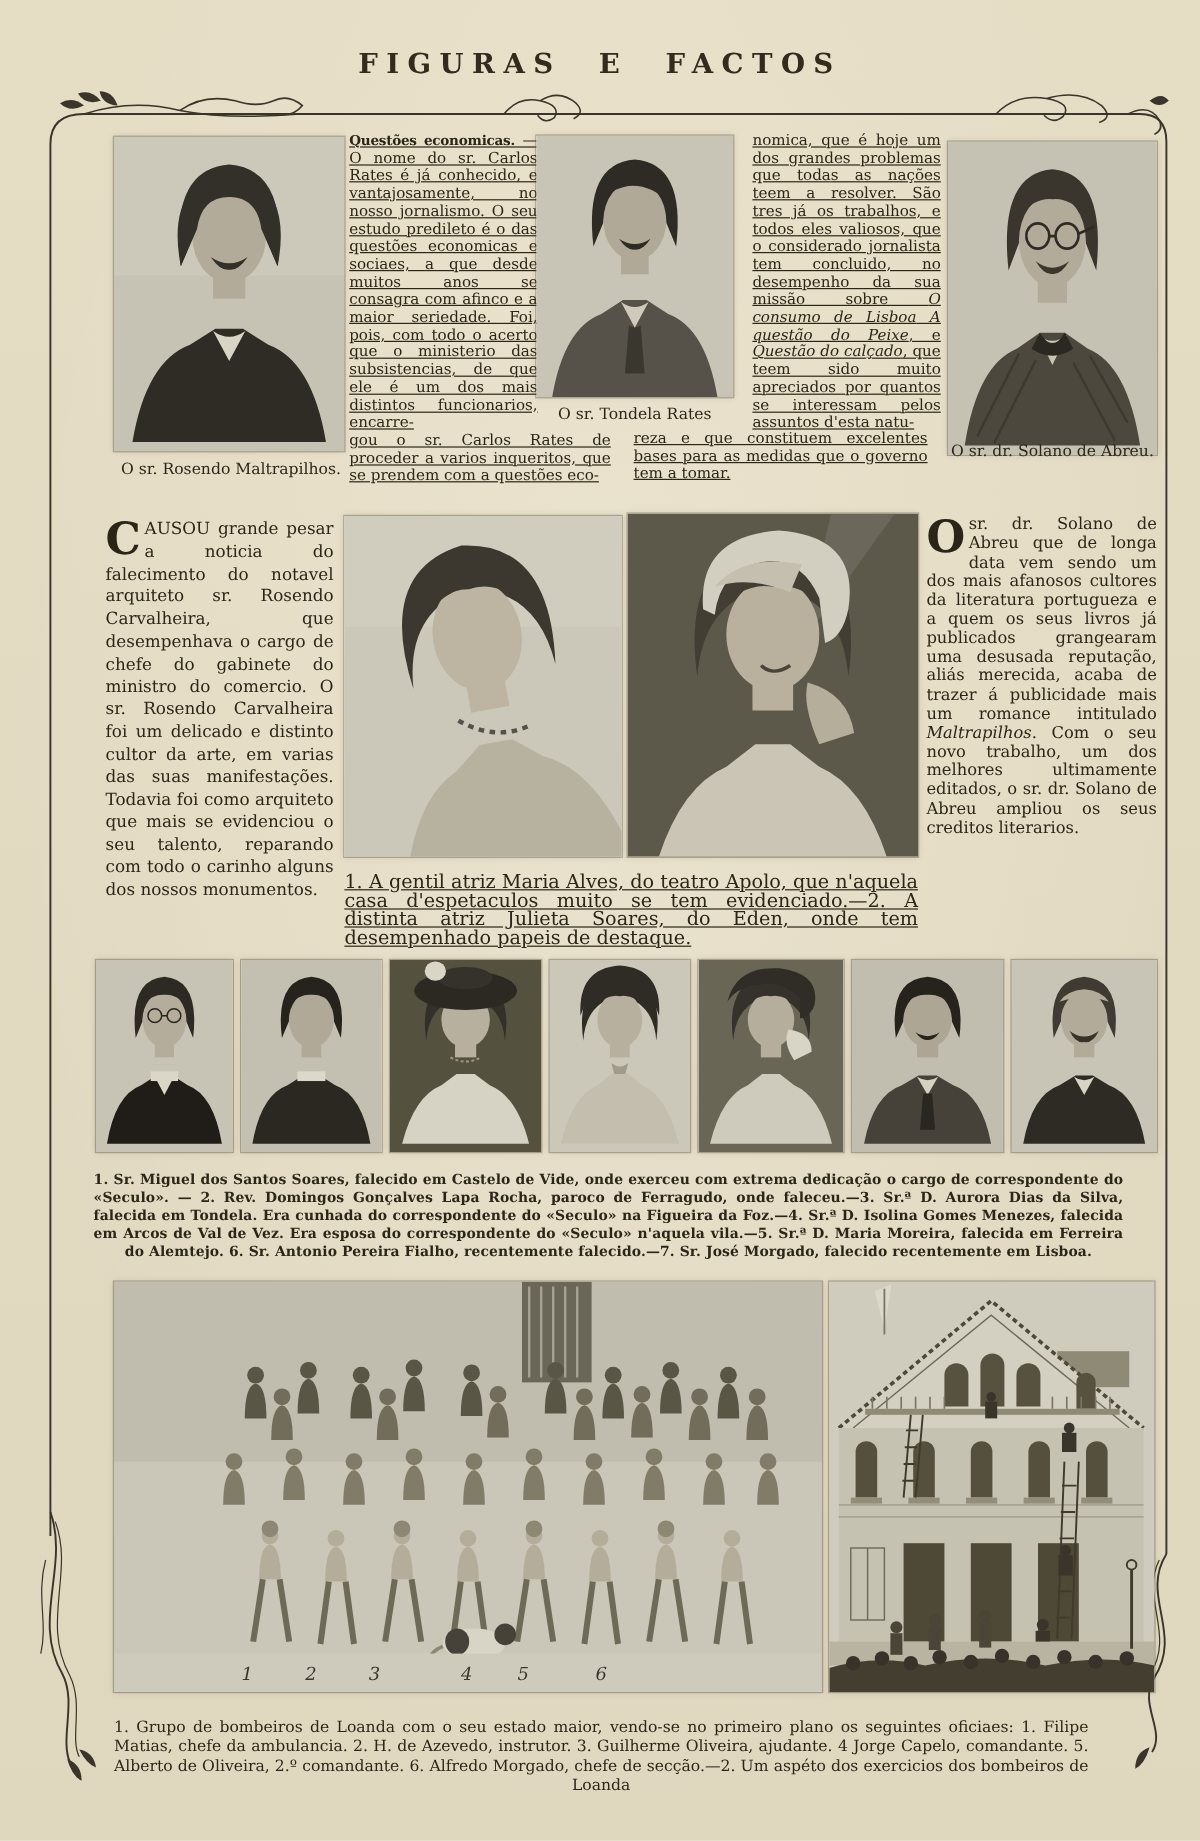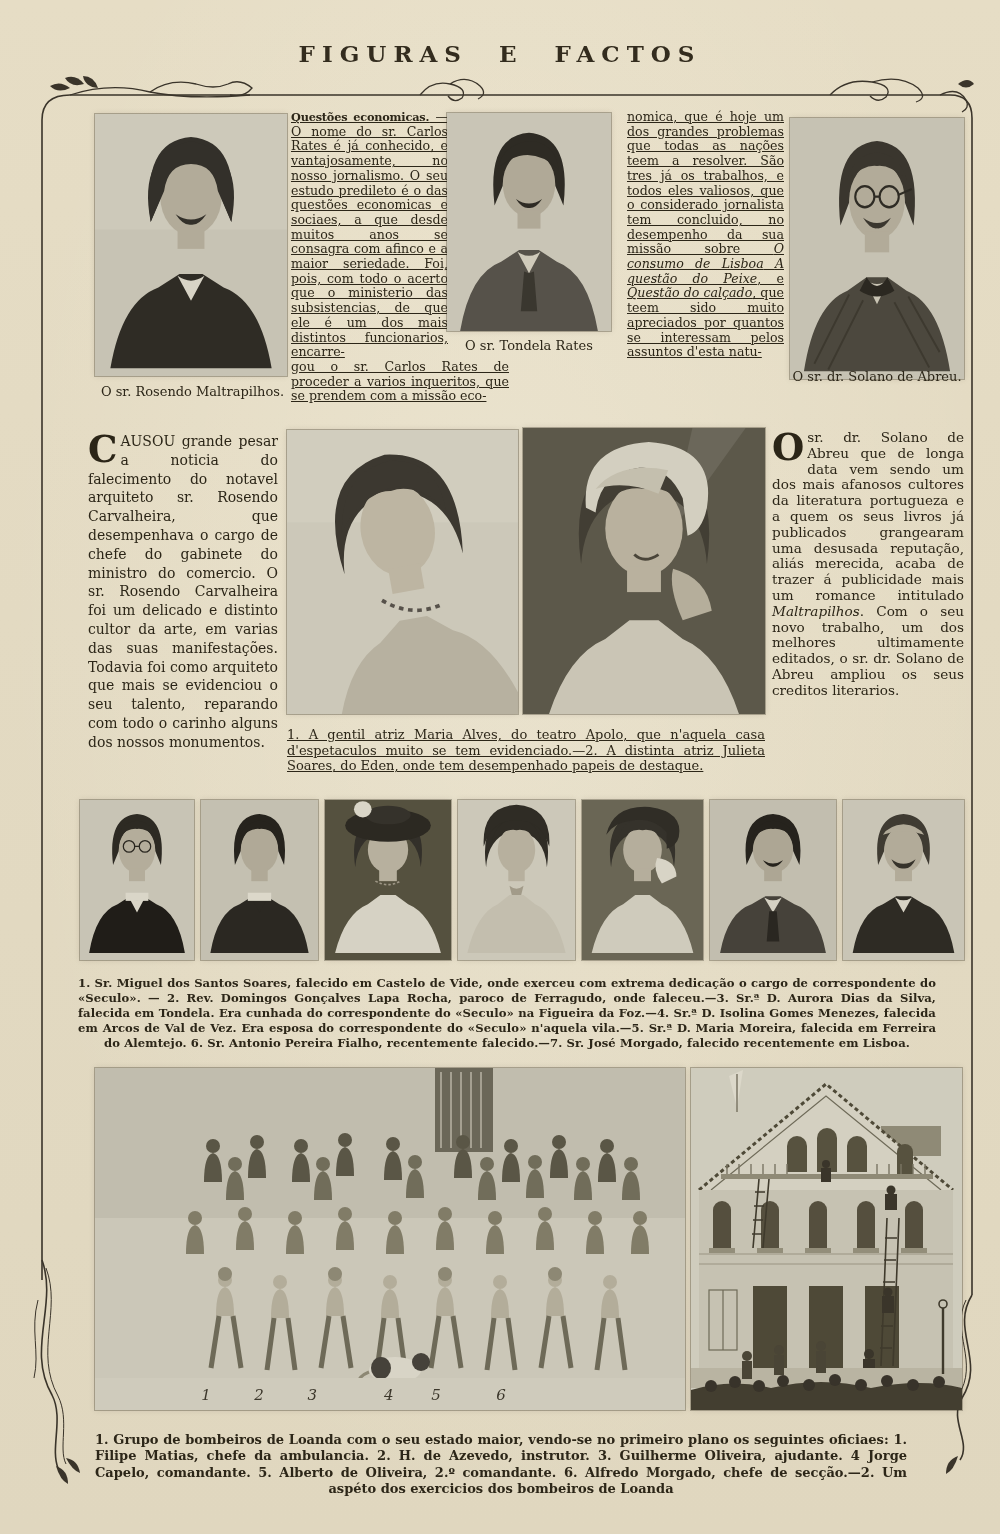--- a/index.html
+++ b/index.html
@@ -27,21 +27,21 @@
   .para b{letter-spacing:-.2px;}
   .bigpara{font-size:14px; line-height:18.8px; text-align:justify;}
   .bigpara2{font-size:13.6px; line-height:15.8px; text-align:justify;}
   .it{font-style:italic;}
   .cap{font-size:13px; line-height:15px; text-align:center;}
   .dropcap{
     float:left; font-size:37px; line-height:30px; padding:2px 3px 0 0;
     font-weight:bold; color:#2b2517;
   }
   .capsmall{font-size:11.6px; line-height:14.9px; font-weight:bold; text-align:justify; text-align-last:center; letter-spacing:.1px;}
-  .capbottom{font-size:13px; line-height:16.4px; font-weight:bold; text-align:justify; text-align-last:center;}
+  .capbottom{font-size:13px; line-height:16.4px; font-weight:normal; text-align:justify; text-align-last:center;}
   #portrait-row{left:80px; top:800px; width:886px; height:160px; display:flex; gap:7px;}
   #portrait-row .photo{height:160px; flex:none;}
   .gnum{
     position:absolute; bottom:6px; font-style:italic; font-size:15px; color:#3c372b;
     font-family:"DejaVu Serif",serif;
   }
   .decor{pointer-events:none;}
 </style>
 </head>
 <body>
@@ -115,36 +115,37 @@
       <use href="#bust"></use>
       <path d="M29,56 Q22,20 50,14 Q78,20 71,56 L64,40 Q62,26 50,26 Q38,26 36,40 Z" fill="#33302a"></path>
       <use href="#mustache"></use>
     </svg>
   </div>
   <div class="abs cap" style="left:80px;top:384px;width:225px">O sr. Rosendo Maltrapilhos.</div>
 
   <div class="abs para" style="left:291px;top:110px;width:157px;height:252px">
     <b style="font-size:11.3px">Questões economicas.</b><span> — O nome do sr. Carlos Rates é já conhecido, e vantajosamente, no nosso jornalismo. O seu estudo predileto é o das questões economicas e sociaes, a que desde muitos anos se consagra com afinco e a maior seriedade. Foi, pois, com todo o acerto que o ministerio das subsistencias, de que ele é um dos mais distintos funcionarios, encarre-</span>
   </div>
-  <div class="abs para" style="left:291px;top:360px;width:218px;height:50px">gou o sr. Carlos Rates de proceder a varios inqueritos, que se prendem com a missão eco-</div>
+  <div class="abs para" style="left:291px;top:360px;width:218px;height:50px">gou o sr. Carlos Rates de proceder a varios inqueritos, que se prendem com a questões eco-</div>
 
   <div class="abs photo" style="left:447px;top:113px;width:164px;height:218px">
     <svg viewBox="0 0 100 132" preserveAspectRatio="none" style="--hair:#2e2b24;--skin:#b0a997;--suit:#56524a;--shirt:#cfcaba">
       <rect width="100" height="132" fill="#c9c5b6"></rect>
       <use href="#bust"></use>
       <path d="M31,34 Q34,18 52,17 Q66,19 68,34 Q56,23 44,26 Q36,28 31,34 Z" fill="#2e2b24"></path>
       <use href="#mustache"></use>
       <path d="M47,96 L50,97 53,96 55,120 45,120 Z" fill="#3a372f"></path>
     </svg>
   </div>
   <div class="abs cap" style="left:447px;top:338px;width:164px">O sr. Tondela Rates</div>
 
   <div class="abs para" style="left:627px;top:110px;width:157px;height:246px">
     <span>nomica, que é hoje um dos grandes problemas que todas as nações teem a resolver. São tres já os trabalhos, e todos eles valiosos, que o considerado jornalista tem concluido, no desempenho da sua missão sobre </span><span class="it">O consumo de Lisboa</span><span> </span><span class="it">A questão do Peixe</span><span>, e </span><span class="it">Questão do calçado</span><span>, que teem sido muito apreciados por quantos se interessam pelos assuntos d'esta natu-</span>
   </div>
+  <div class="abs para" style="left:528px;top:358px;width:245px;height:52px">reza e que constituem excelentes bases para as medidas que o governo tem a tomar.</div>
 
   <div class="abs photo" style="left:790px;top:118px;width:174px;height:261px">
     <svg viewBox="0 0 100 136" preserveAspectRatio="none" style="--hair:#3a362e;--skin:#b2ab99;--suit:#4c483e;--shirt:#c9c4b4">
       <rect width="100" height="136" fill="#c6c2b3"></rect>
       <use href="#bust"></use>
       <g stroke="#2e2b24" stroke-width="1.2" fill="none">
         <circle cx="43" cy="41" r="5.5"></circle>
           <circle cx="57" cy="41" r="5.5"></circle>
           <path d="M48.5,41 H51.5 M62.5,40 L70,37"></path>
       </g>
@@ -178,21 +179,21 @@
       <rect width="100" height="122" fill="#5c584a"></rect>
       <path d="M70,0 L92,0 L60,46 Z" fill="#6b675a"></path>
       <use href="#bustf"></use>
       <path d="M26,34 Q24,8 52,6 Q80,8 76,34 Q74,44 68,46 L66,30 Q60,16 48,17 Q32,19 30,36 Z" fill="#d3cfc0"></path>
       <path d="M30,26 q10,-12 30,-8 l-4,10 q-14,-6 -26,-2 Z" fill="#c4bfae"></path>
       <path d="M62,60 q14,4 16,18 l-12,4 q-6,-14 -4,-22 Z" fill="#b5ae9b"></path>
       <path d="M46,54 q4,4 10,0" stroke="#4a4539" stroke-width="1.2" fill="none"></path>
     </svg>
   </div>
 
-  <div class="abs para" style="left:287px;top:727px;width:478px;font-size:13px;line-height:15.6px">1. A gentil atriz Maria Alves, do teatro Apolo, que n'aquela casa d'espetaculos muito se tem evidenciado.—2. A distinta atriz Julieta Soares, do Eden, onde tem desempenhado papeis de destaque.</div>
+  <div class="abs para" style="left:287px;top:727px;width:478px;font-size:16px;line-height:15.6px">1. A gentil atriz Maria Alves, do teatro Apolo, que n'aquela casa d'espetaculos muito se tem evidenciado.—2. A distinta atriz Julieta Soares, do Eden, onde tem desempenhado papeis de destaque.</div>
 
   <div class="abs bigpara2" style="left:772px;top:430px;width:192px;height:366px">
     <span class="dropcap">O</span><span> sr. dr. Solano de Abreu que de longa data vem sendo um dos mais afanosos cultores da literatura portugueza e a quem os seus livros já publicados grangearam uma desusada reputação, aliás merecida, acaba de trazer á publicidade mais um romance intitulado </span><span class="it">Maltrapilhos</span><span>. Com o seu novo trabalho, um dos melhores ultimamente editados, o sr. dr. Solano de Abreu ampliou os seus creditos literarios.</span>
   </div>
 
   <div id="portrait-row" class="abs">
     <div class="photo" style="width:114px">
       <svg viewBox="0 0 100 138" preserveAspectRatio="none" style="--hair:#2d2a23;--skin:#b4ad9b;--suit:#201d18;--shirt:#d9d5c7">
         <rect width="100" height="138" fill="#c8c4b5"></rect>
           <use href="#bust"></use>

